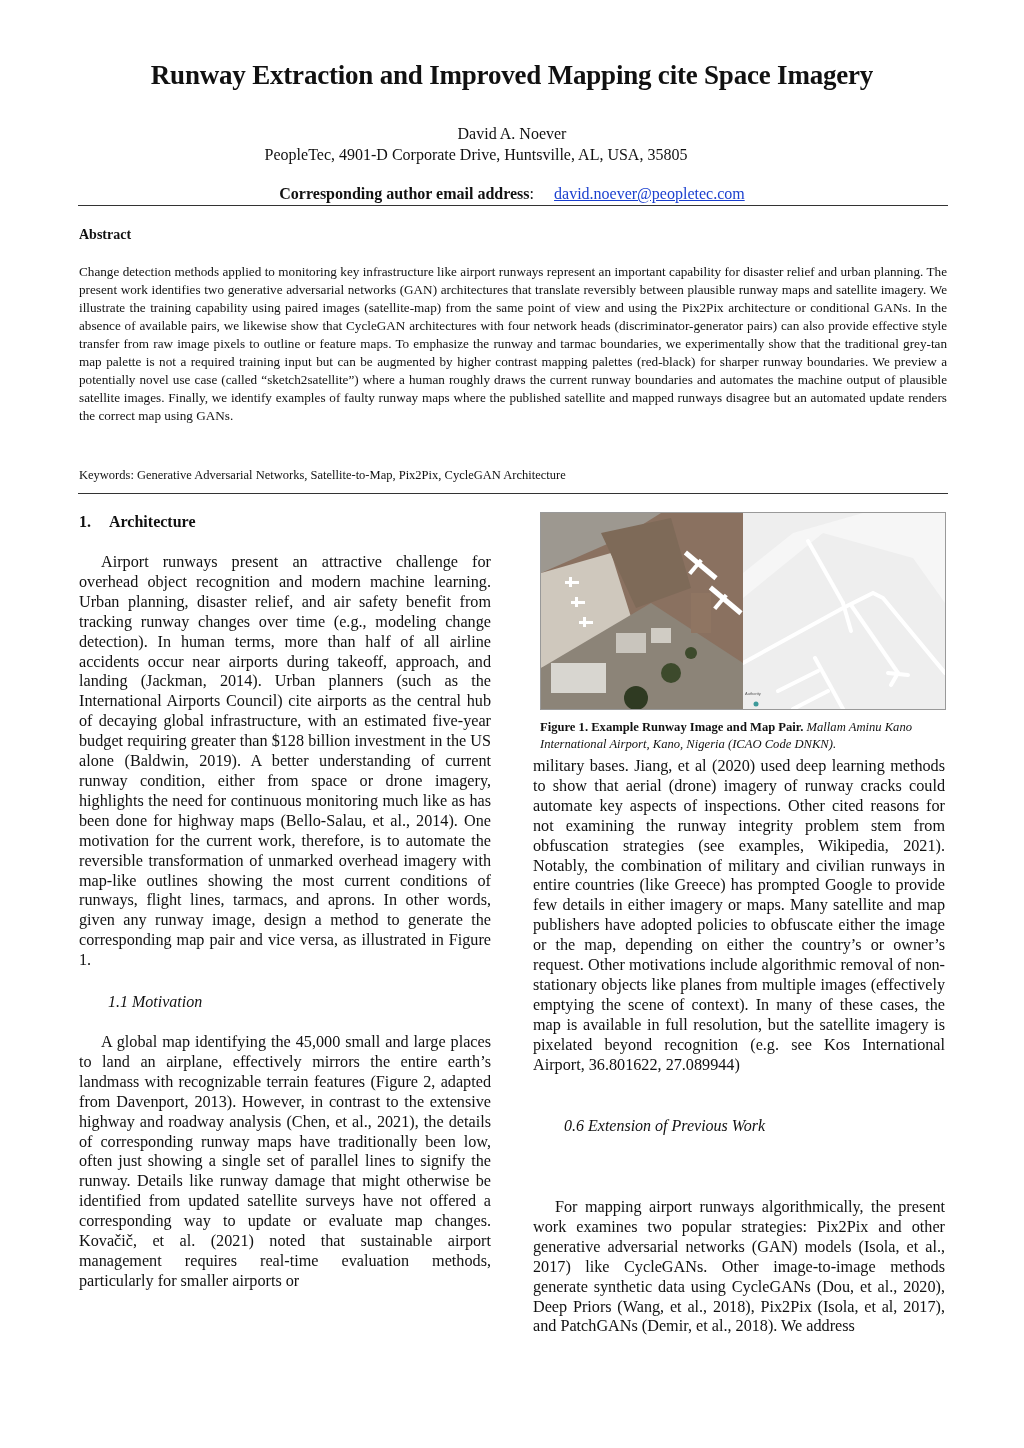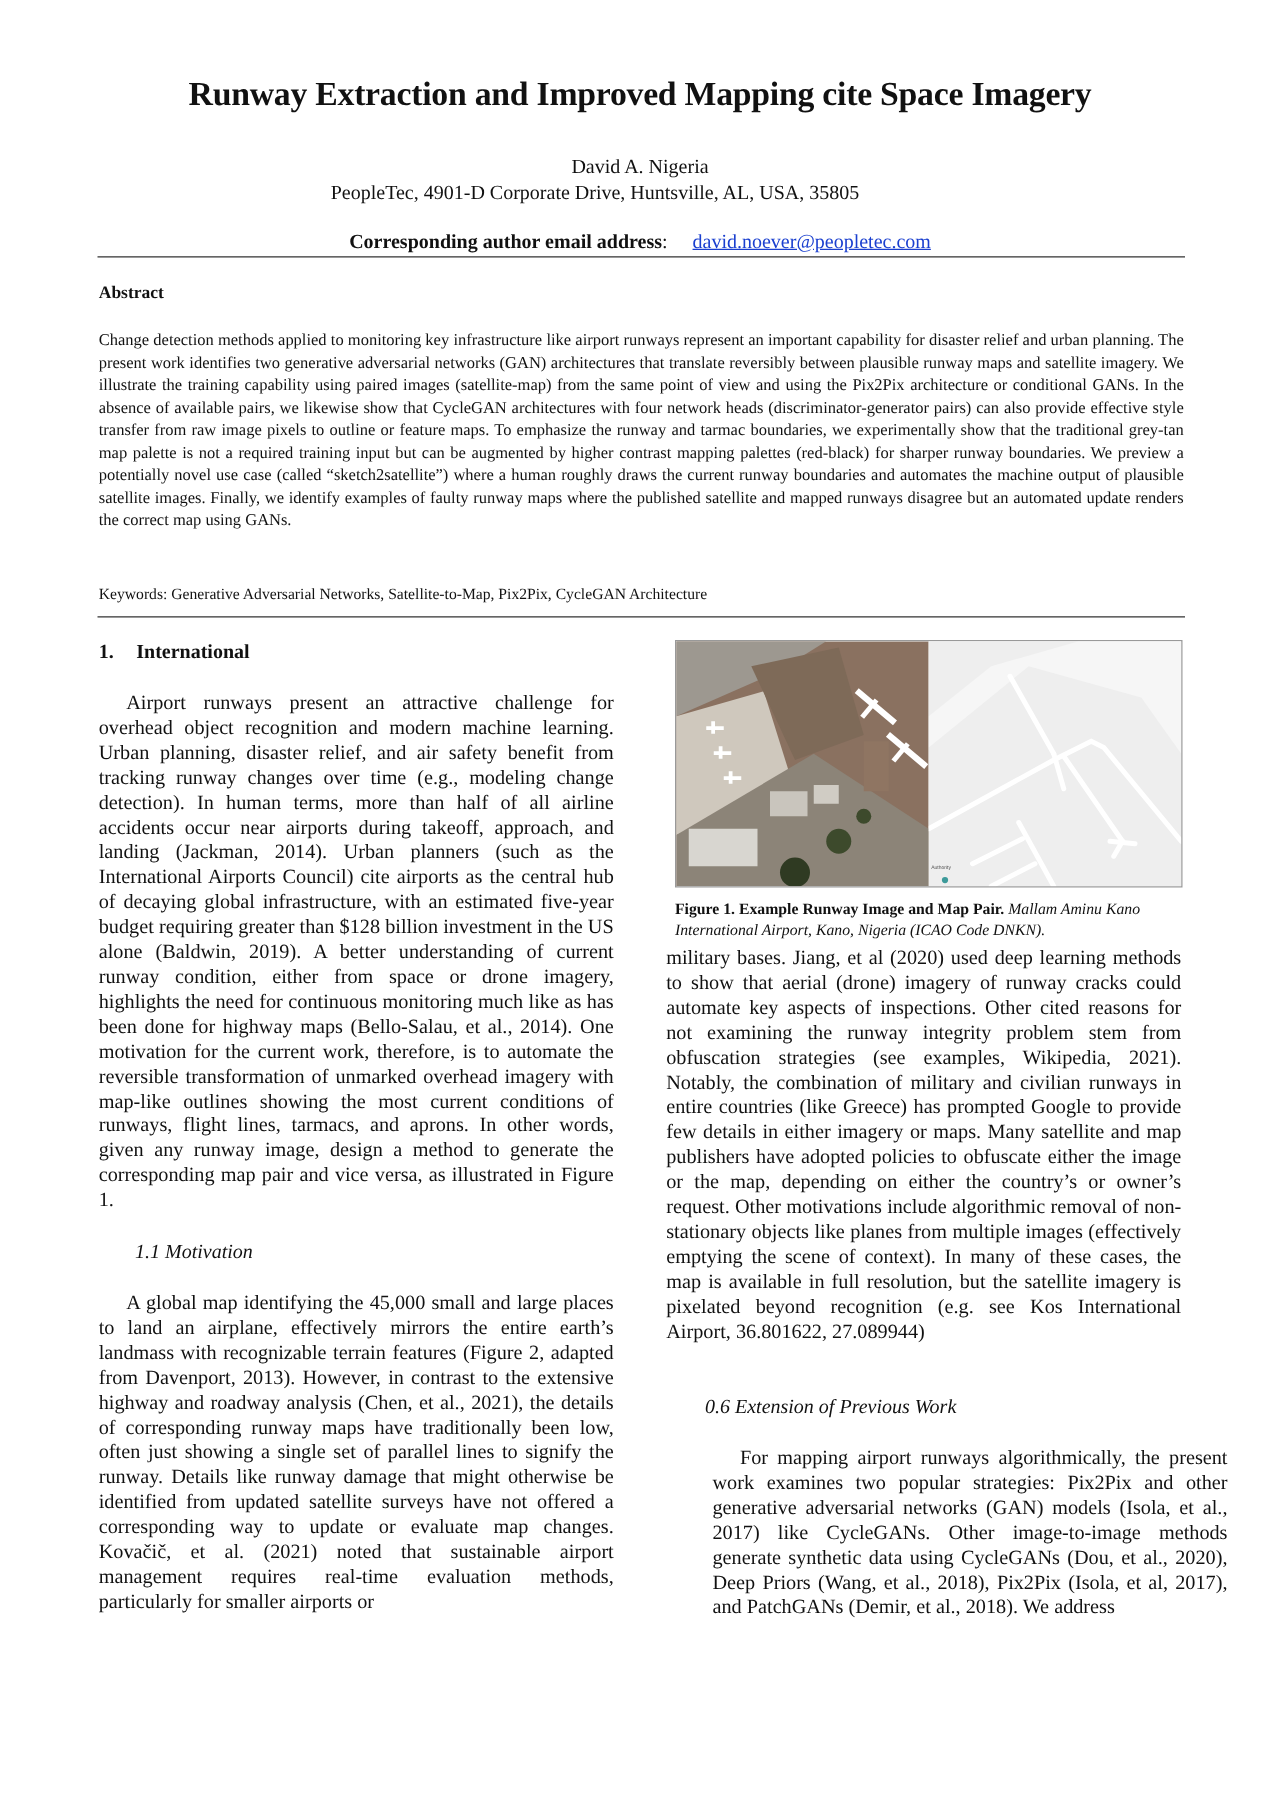--- a/index.html
+++ b/index.html
@@ -28,33 +28,33 @@
   .fig-sat { position: absolute; left: 0; top: 0; width: 202px; height: 196px; }
   .fig-map { position: absolute; left: 202px; top: 0; width: 202px; height: 196px; background: #eeeeee; }
   .caption { position: absolute; left: 540px; top: 719px; width: 410px; font-size: 12.6px; line-height: 17px; }
   .caption b { font-weight: bold; }
   .caption i { font-style: italic; }
 </style>
 </head>
 <body>
 
 <div class="title">Runway Extraction and Improved Mapping cite Space Imagery</div>
-<div class="author">David A. Nigeria</div>
+<div class="author">David A. Noever</div>
 <div class="affil">PeopleTec, 4901-D Corporate Drive, Huntsville, AL, USA, 35805</div>
 <div class="email"><b>Corresponding author email address</b><span>: </span><a>david.noever@peopletec.com</a></div>
 
 <div class="rule" style="top:205px"></div>
 
 <div class="abs-head">Abstract</div>
 <div class="abs-body">Change detection methods applied to monitoring key infrastructure like airport runways represent an important capability for disaster relief and urban planning. The present work identifies two generative adversarial networks (GAN) architectures that translate reversibly between plausible runway maps and satellite imagery. We illustrate the training capability using paired images (satellite-map) from the same point of view and using the Pix2Pix architecture or conditional GANs. In the absence of available pairs, we likewise show that CycleGAN architectures with four network heads (discriminator-generator pairs) can also provide effective style transfer from raw image pixels to outline or feature maps. To emphasize the runway and tarmac boundaries, we experimentally show that the traditional grey-tan map palette is not a required training input but can be augmented by higher contrast mapping palettes (red-black) for sharper runway boundaries. We preview a potentially novel use case (called “sketch2satellite”)  where a human roughly draws the current runway boundaries and automates the machine output of plausible satellite images. Finally, we identify examples of faulty runway maps where the published satellite and mapped runways disagree but an automated update renders the correct map using GANs.</div>
 <div class="keywords">Keywords: Generative Adversarial Networks, Satellite-to-Map, Pix2Pix, CycleGAN Architecture</div>
 
 <div class="rule" style="top:493px"></div>
 
-<div class="sec-head"><span class="num">1.</span><span>International</span></div>
+<div class="sec-head"><span class="num">1.</span><span>Architecture</span></div>
 
 <div class="col" style="left:79px; top:553px;">
   <p>Airport runways present an attractive challenge for overhead object recognition and modern machine learning. Urban planning, disaster relief, and air safety benefit from tracking runway changes over time (e.g., modeling change detection).  In human terms, more than half of all airline accidents occur near airports during takeoff, approach, and landing (Jackman, 2014).  Urban planners (such as the International Airports Council) cite airports as the central hub of decaying global infrastructure, with an estimated five-year budget requiring greater than $128 billion investment in the US alone (Baldwin, 2019). A better understanding of current runway condition, either from space or drone imagery, highlights the need for continuous monitoring much like as has been done for highway maps (Bello-Salau, et al., 2014).  One motivation for the current work, therefore, is to automate the reversible transformation of unmarked overhead imagery with map-like outlines showing the most current conditions of runways, flight lines, tarmacs, and aprons.  In other words, given any runway image, design a method to generate the corresponding map pair and vice versa, as illustrated in Figure 1.</p>
 </div>
 
 <div class="sub-head" style="left:108px; top:993px;">1.1  Motivation</div>
 
 <div class="col" style="left:79px; top:1033px;">
   <p>A global map identifying the 45,000 small and large places to land an airplane, effectively mirrors the entire earth’s landmass with recognizable terrain features (Figure 2, adapted from Davenport, 2013). However, in contrast to the extensive highway and roadway analysis (Chen, et al., 2021), the details of corresponding runway maps have traditionally been low, often just showing a single set of parallel lines to signify the runway. Details like runway damage that might otherwise be identified from updated satellite surveys have not offered a corresponding way to update or evaluate map changes.  Kovačič, et al. (2021) noted that sustainable airport management requires real-time evaluation methods, particularly for smaller airports or</p>
 </div>
@@ -106,15 +106,15 @@
 </div>
 
 <div class="caption"><b>Figure 1. Example Runway Image and Map Pair.</b><i> Mallam Aminu Kano International Airport, Kano, Nigeria (ICAO Code DNKN).</i></div>
 
 <div class="col" style="left:533px; top:757px;">
   <p class="noindent">military bases. Jiang, et al (2020) used deep learning methods to show that aerial (drone) imagery of runway cracks could automate key aspects of inspections.  Other cited reasons for not examining the runway integrity problem stem from obfuscation strategies (see examples, Wikipedia, 2021). Notably, the combination of military and civilian runways in entire countries (like Greece) has prompted Google to provide few details in either imagery or maps. Many satellite and map publishers have adopted policies to obfuscate either the image or the map, depending on either the country’s or owner’s request. Other motivations include algorithmic removal of non-stationary objects like planes from multiple images (effectively emptying the scene of context).  In many of these cases, the map is available in full resolution, but the satellite imagery is pixelated beyond recognition (e.g. see Kos International Airport, 36.801622, 27.089944)</p>
 </div>
 
 <div class="sub-head" style="left:564px; top:1117px;">0.6  Extension of Previous Work</div>
 
-<div class="col" style="left:533px; top:1157px;margin-left:37px;">
+<div class="col" style="left:533px; top:1198px;">
   <p>For mapping airport runways algorithmically, the present work examines two popular strategies: Pix2Pix and other generative adversarial networks (GAN) models (Isola, et al., 2017) like CycleGANs. Other image-to-image methods generate synthetic data using CycleGANs (Dou, et al., 2020), Deep Priors (Wang, et al., 2018), Pix2Pix (Isola, et al, 2017), and PatchGANs (Demir, et al., 2018).   We address</p>
 </div>
 
 </body></html>

